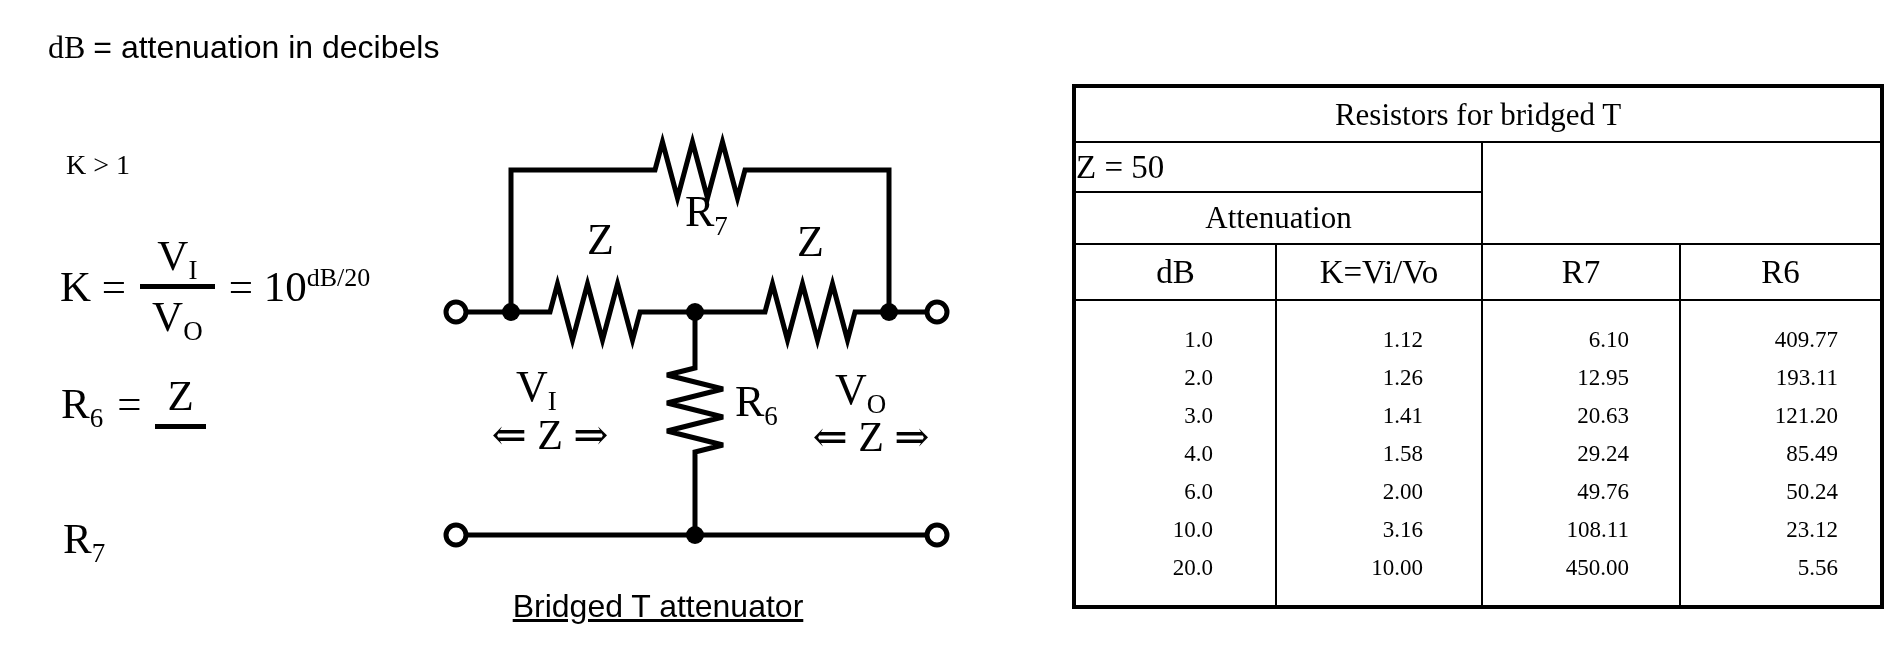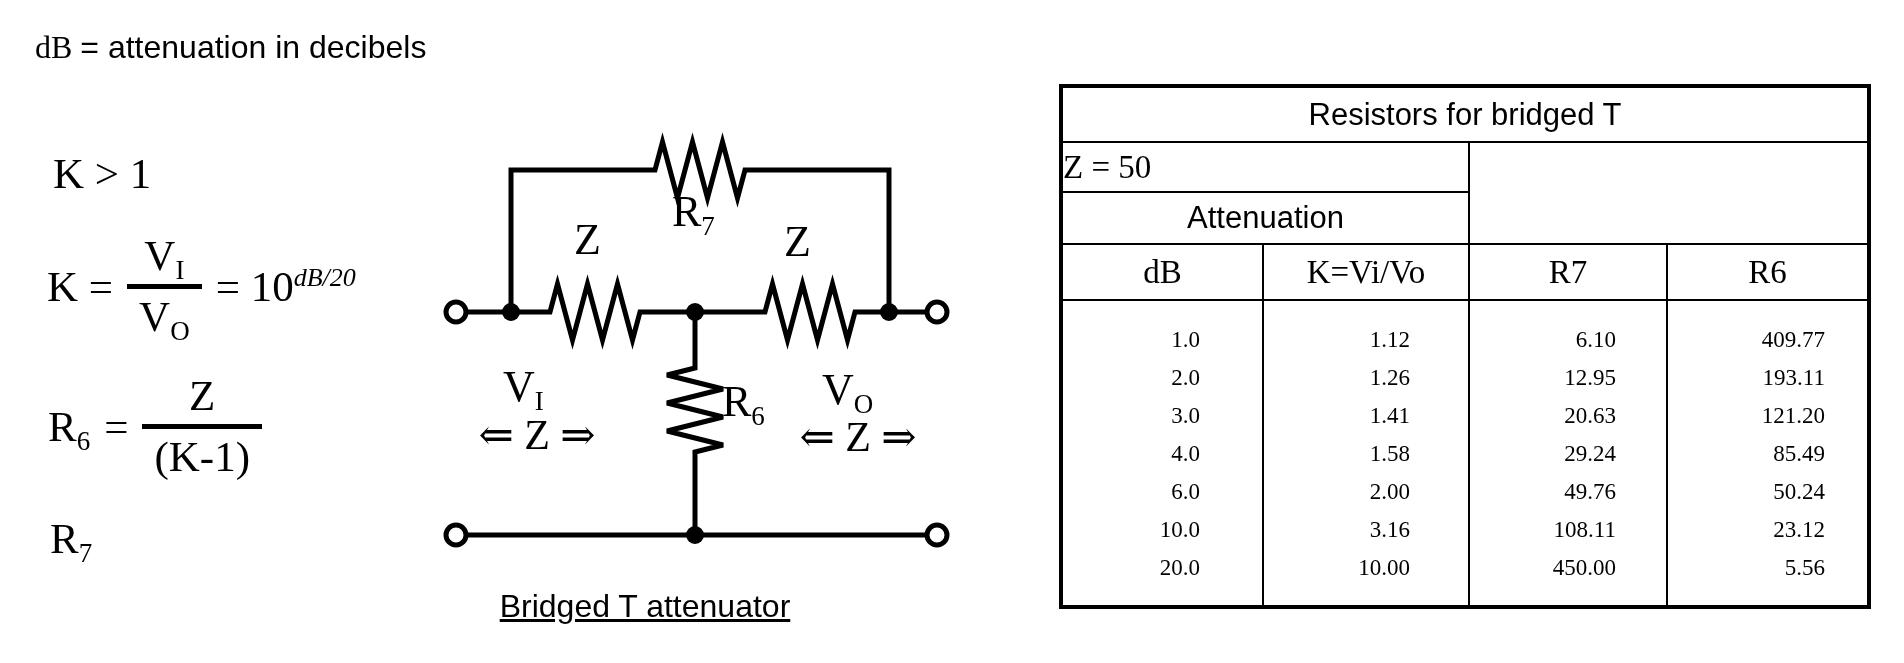--- a/index.html
+++ b/index.html
@@ -1,48 +1,48 @@
 <!DOCTYPE html>
 <html><head>
 <meta charset="utf-8">
 <style>
   html,body { margin:0; padding:0; background:#ffffff; }
   .page {
     position:relative; width:1904px; height:663px; background:#ffffff;
     color:#000; overflow:hidden;
     font-family:"Liberation Serif","DejaVu Serif",serif;
   }
-  .abs { position:absolute; white-space:nowrap; }
+  .abs { position:absolute; white-space:nowrap;margin-left:13px; }
   .serif { font-family:"Liberation Serif","DejaVu Serif",serif; }
 
   
   .defline { font-size:32px; line-height:1.15; }
   .defline .sym { font-family:"Liberation Serif","DejaVu Serif",serif; }
   .defline .rest { font-family:"Liberation Sans","DejaVu Sans",sans-serif; }
-  .kcond { font-size:43px; }
+  .kcond { font-size:28px; }
 
   
   .formula { display:flex; align-items:center; gap:14px; font-size:43px; }
   .formula sub { font-size:27px; vertical-align:-9px; line-height:0; }
   .fraction { display:inline-flex; flex-direction:column; align-items:center; }
   .fraction .num, .fraction .den { line-height:46px; padding:0 12px; }
   .fraction .fbar { align-self:stretch; height:0; border-top:5px solid #000; margin:5px 0; }
-  .f-sup { font-size:26px; vertical-align:15px;font-style:italic; }
+  .f-sup { font-size:26px; vertical-align:15px; }
 
   
   .clabel { font-size:44px; line-height:1; }
   .clabel sub { font-size:27px; vertical-align:-9px; line-height:0; }
   .arrowlabel { font-size:42px; line-height:1; text-align:center; }
   .caption { font-size:32px; text-align:center;
              font-family:"Liberation Sans","DejaVu Sans",sans-serif;text-decoration:underline; }
 
   
   table.rtable { border-collapse:collapse; table-layout:fixed; width:812px;
                  border:4px solid #000; }
-  table.rtable td, table.rtable th { border:2px solid #000; padding:0; }
+  table.rtable td, table.rtable th { border:2px solid #000; padding:0;font-family:Liberation Serif, serif; }
   .t-title { font-family:"Liberation Sans","DejaVu Sans",sans-serif;
              font-size:31px; text-align:center; height:53px; }
   .t-z     { font-size:33px; text-align:left; height:48px; }
   .t-atten { font-family:"Liberation Sans","DejaVu Sans",sans-serif;
              font-size:31px; text-align:center; height:50px; }
   .t-head  { font-size:33px; font-weight:normal; text-align:center; height:54px; }
   .t-data  { vertical-align:top; height:304px; font-size:23px; }
   .t-data .cell-stack { padding-top:20px; }
   .t-data .numline { line-height:38px; text-align:right; }
   .pr0 .numline { padding-right:62px; }
@@ -74,21 +74,20 @@
     </span>
     <span><span>= 10</span><sup class="f-sup">dB/20</sup></span>
   </div>
 
   <div class="abs formula serif" style="left:48px; top:373px">
     <span><span>R</span><sub>6</sub></span>
     <span>=</span>
     <span class="fraction">
       <span class="num">Z</span>
       <span class="fbar"></span>
-      <span class="den">(K-1)</span>
     </span>
   </div>
 
   <div class="abs formula serif" style="left:50px; top:514px; gap:12px">
     <span><span>R</span><sub>7</sub></span>
   </div>
 
   <svg class="schem" width="1904" height="663" viewBox="0 0 1904 663">
     <g stroke="#000" stroke-width="5" fill="none" stroke-linejoin="miter" stroke-linecap="butt">
 

